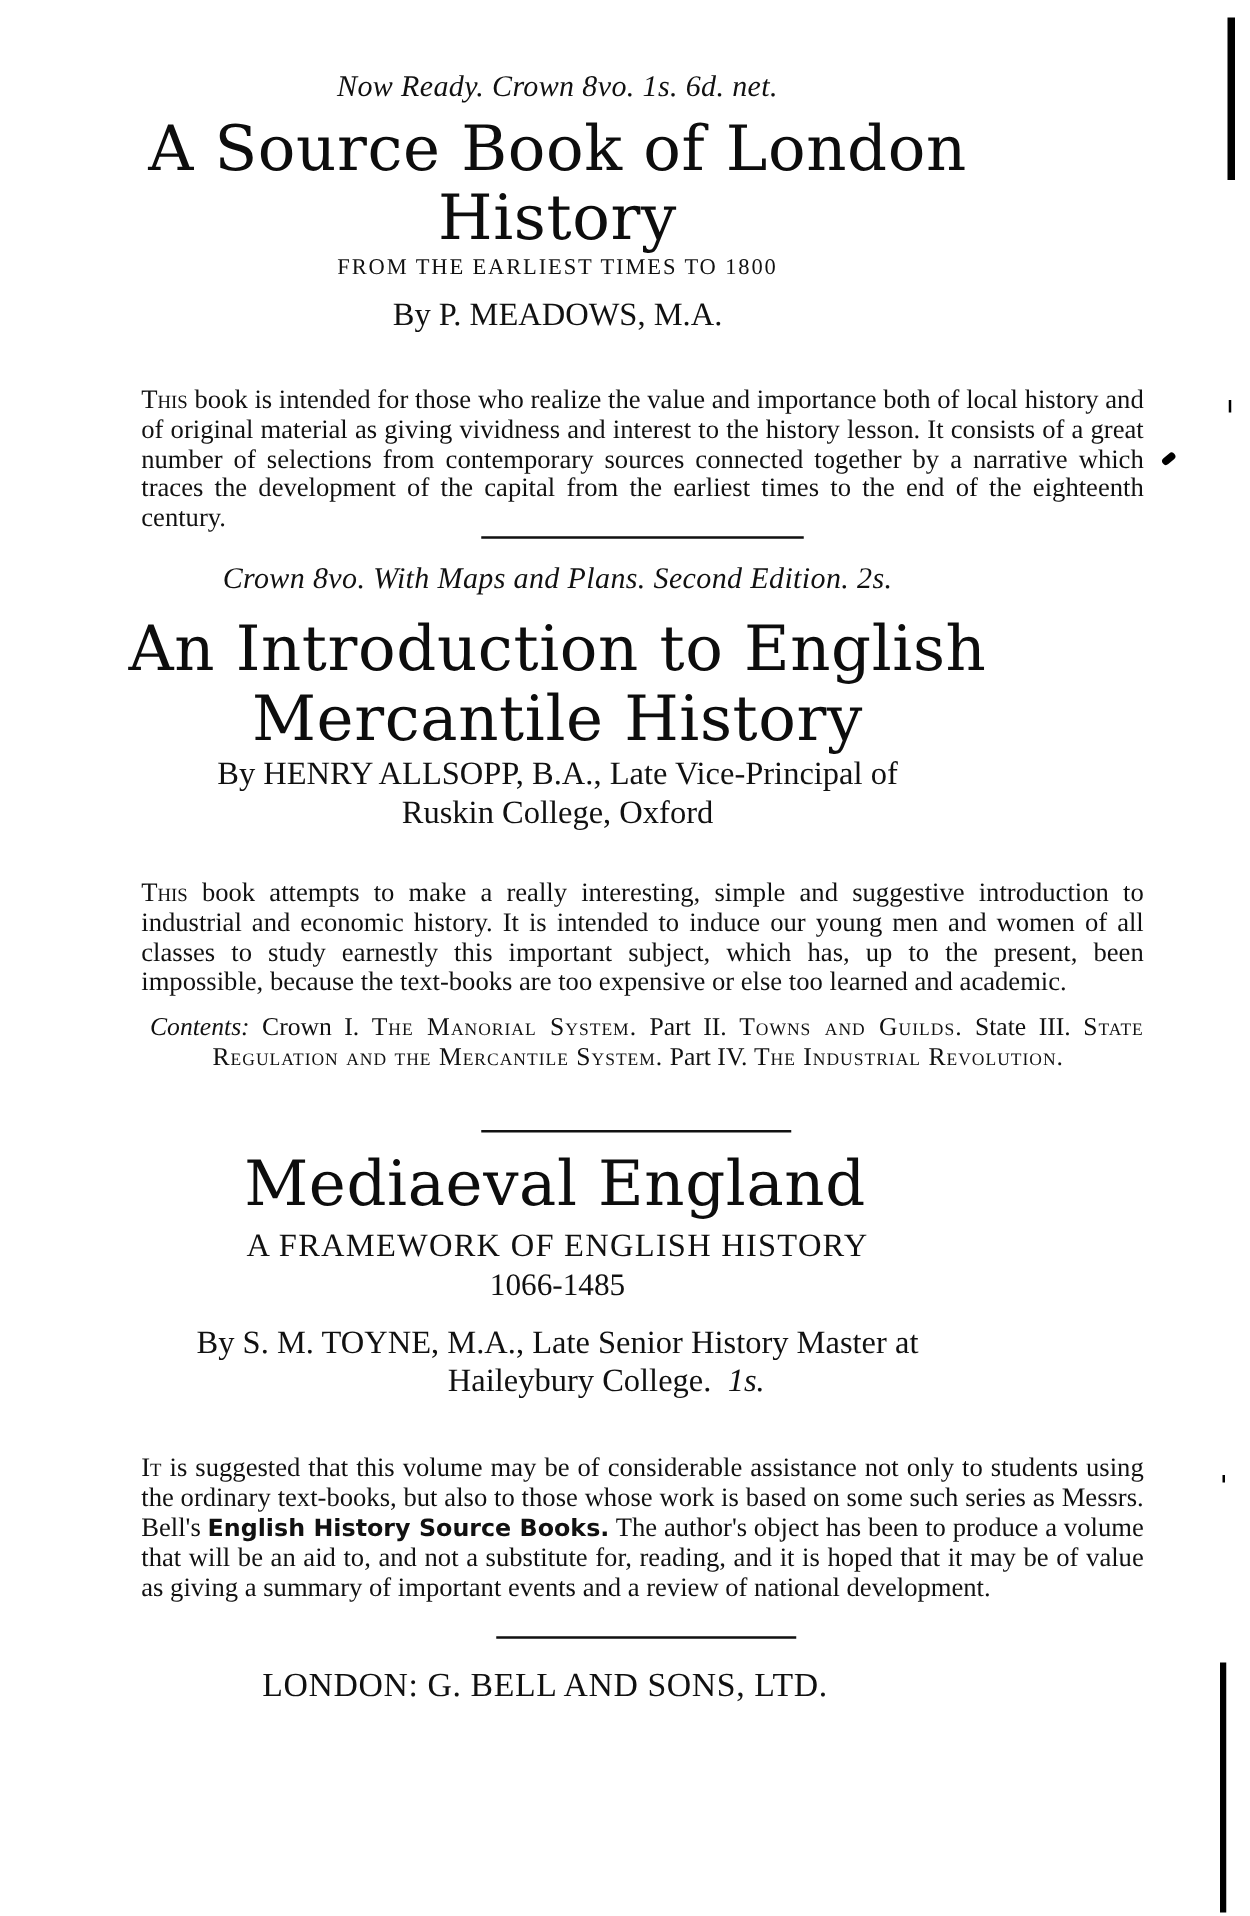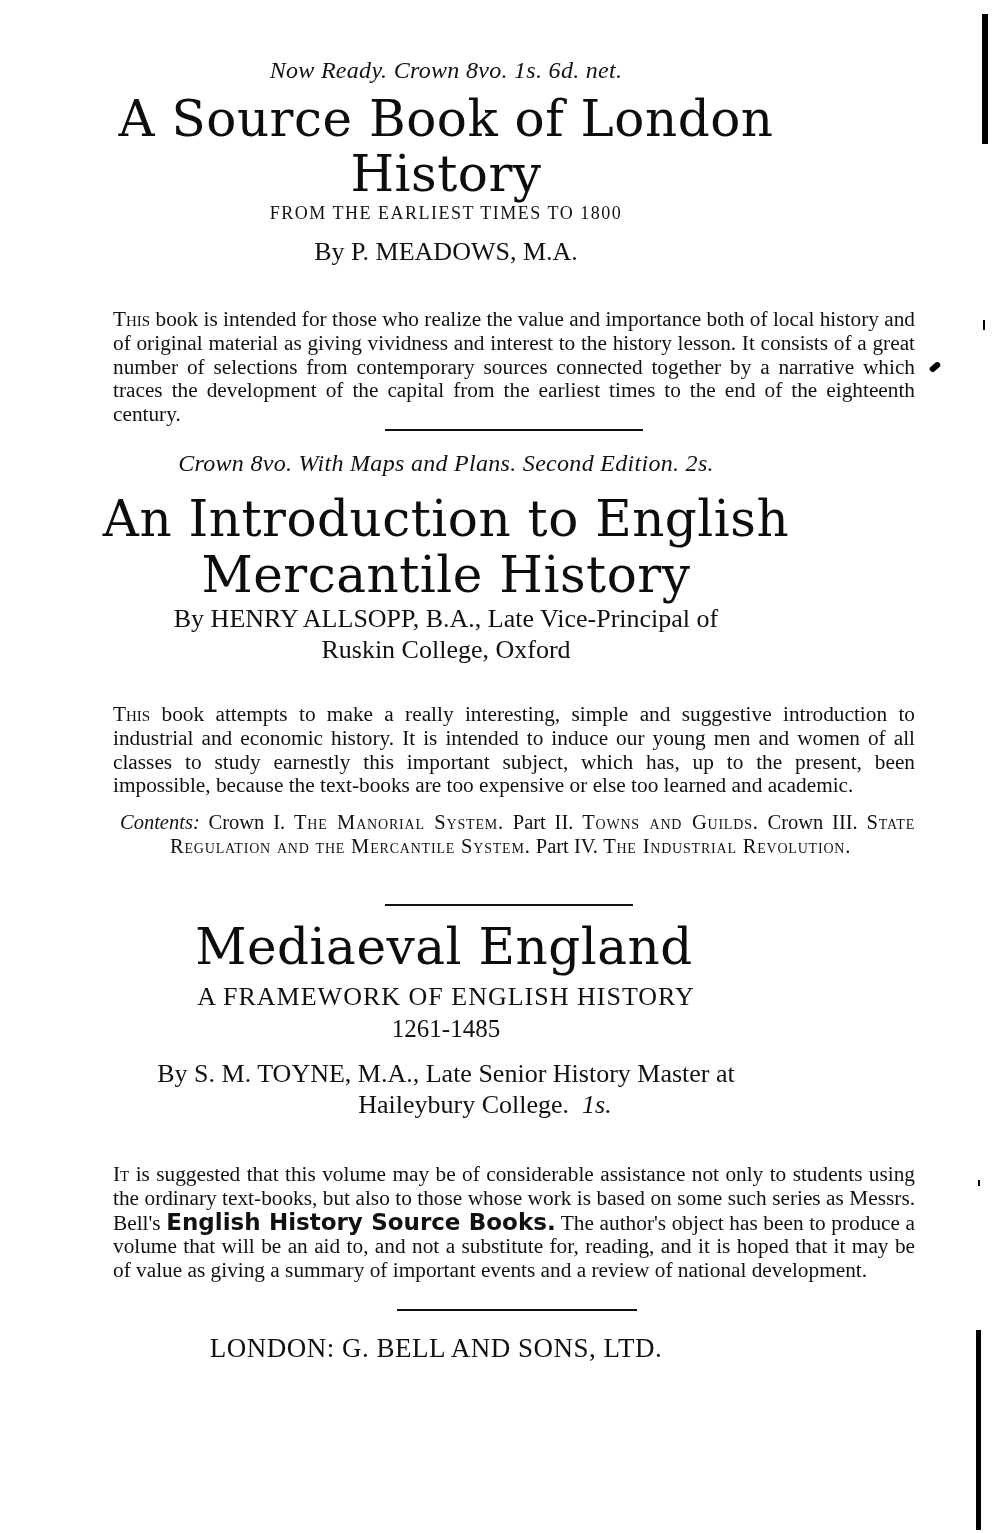--- a/index.html
+++ b/index.html
@@ -23,21 +23,21 @@
     }
     .para .lead { font-variant: small-caps; }
     .rule { height: 2px; background: #111; }
     .contents {
       left: 120px; width: 795px; font-family: "Liberation Serif", serif;
       font-size: 20.5px; line-height: 24px; text-align: justify;
       padding-left: 50px; text-indent: -50px; box-sizing: border-box;
     }
     .contents .lbl { font-style: italic; }
     .contents .sc { font-variant: small-caps; letter-spacing: 0.8px; }
-    .bold { font-weight: bold; font-family: "DejaVu Sans", sans-serif; font-size: 23px; }
+    .bold { font-weight: bold; font-family: "DejaVu Sans", sans-serif; font-size: 19px; }
     .footer { top: 1333px; font-family: "Liberation Serif", serif; font-size: 27px; letter-spacing: 0.5px; }
     .scan-edge { background: #000; }
     .scan-dot { background: #000; width: 2px; height: 2px; }
   </style>
 </head>
 <body>
 
 <div class="abs center imprint">Now Ready.   Crown 8vo.   1s. 6d. net.</div>
 <div class="abs center title" style="top:92px;">A Source Book of London</div>
 <div class="abs center title" style="top:147px;">History</div>
@@ -51,30 +51,30 @@
 <div class="abs center title" style="top:548px;">Mercantile History</div>
 <div class="abs center byline" style="top:603px;">By HENRY ALLSOPP, B.A., Late Vice-Principal of</div>
 <div class="abs center byline" style="top:634px;">Ruskin College, Oxford</div>
 <div class="abs para" style="top:675px;"><span class="lead">This</span><span> book attempts to make a really interesting, simple and suggestive introduction to industrial and economic history. It is intended to induce our young men and women of all classes to study earnestly this important subject, which has, up to the present, been impossible, because the text-books are too expensive or else too learned and academic.</span></div>
 <div class="abs contents" style="top:810px;">
   <span class="lbl">Contents:</span>
   <span>Crown I.</span>
   <span class="sc">The Manorial System.</span>
   <span>Part II.</span>
   <span class="sc">Towns and Guilds.</span>
-  <span>Crown III.</span>
+  <span>State III.</span>
   <span class="sc">State Regulation and the Mercantile System.</span>
   <span>Part IV.</span>
   <span class="sc">The Industrial Revolution.</span>
 </div>
 <div class="abs rule" style="top:904px; left:385px; width:248px;"></div>
 
 <div class="abs center title" style="top:920px; left:-2px;">Mediaeval England</div>
 <div class="abs center byline" style="top:981px; letter-spacing:1px;">A FRAMEWORK OF ENGLISH HISTORY</div>
-<div class="abs center byline" style="top:1013px; font-size:25px;">1261-1485</div>
+<div class="abs center byline" style="top:1013px; font-size:25px;">1066-1485</div>
 <div class="abs center byline" style="top:1058px;">By S. M. TOYNE, M.A., Late Senior History Master at</div>
 <div class="abs center byline" style="top:1089px;margin-left:39px;"><span>Haileybury College.</span>&nbsp;&nbsp;<span class="it">1s.</span></div>
 <div class="abs para" style="top:1135px;"><span class="lead">It</span><span> is suggested that this volume may be of considerable assistance not only to students using the ordinary text-books, but also to those whose work is based on some such series as Messrs. Bell's </span><span class="bold">English History Source Books.</span><span>  The author's object has been to produce a volume that will be an aid to, and not a substitute for, reading, and it is hoped that it may be of value as giving a summary of important events and a review of national development.</span></div>
 <div class="abs rule" style="top:1309px; left:397px; width:240px;"></div>
 
 <div class="abs center footer" style="left:-10px;">LONDON: G. BELL AND SONS, LTD.</div>
 
 <div class="abs scan-edge" style="left:982px; top:14px; width:6px; height:130px;"></div>
 <div class="abs scan-edge" style="left:976px; top:1330px; width:5px; height:200px;"></div>
 <div class="abs" style="left:929px; top:364px; width:12px; height:6px; background:#000; transform:rotate(-40deg); border-radius:3px;"></div>

